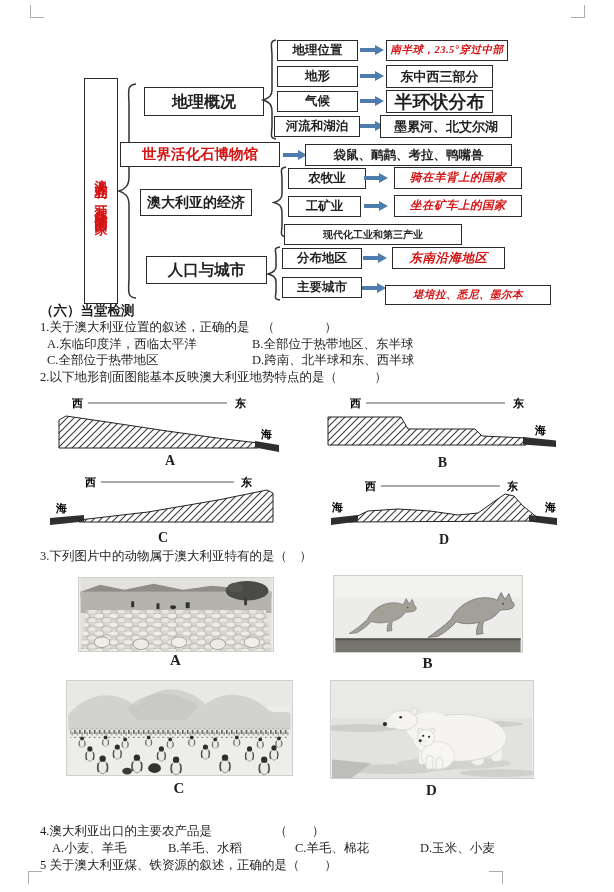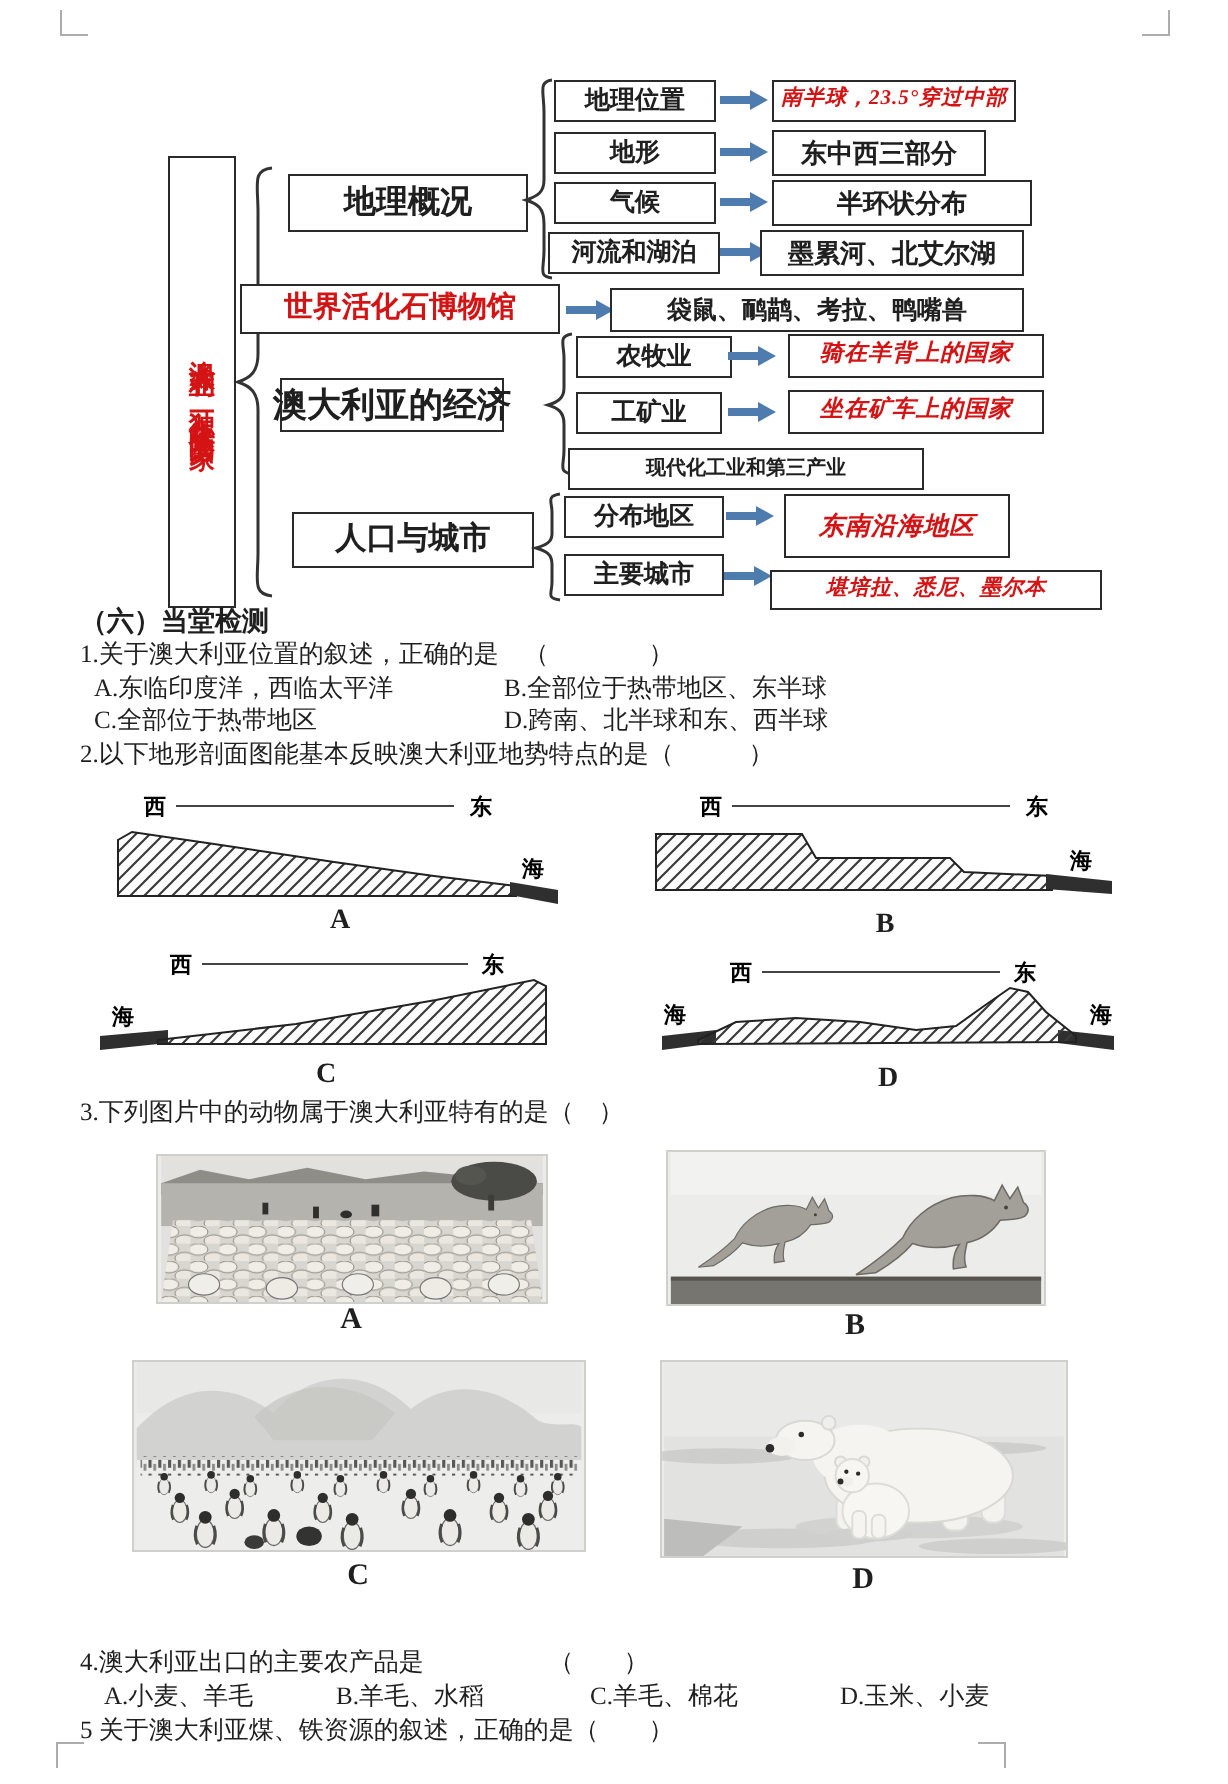--- a/index.html
+++ b/index.html
@@ -69,37 +69,37 @@
       <i class="sh"></i>
       <i class="tp"></i>
     </span>
   <div class="bx" style="left:386px;top:65px;width:107px;height:23px;font-size:13px">东中西三部分</div>
 
   <div class="bx" style="left:277px;top:91px;width:81px;height:21px;font-size:12.5px">气候</div>
   <span class="arrow" style="left:360px;top:95.5px">
       <i class="sh"></i>
       <i class="tp"></i>
     </span>
-  <div class="bx" style="left:386px;top:90px;width:130px;height:23px;font-size:13px">半环状分布</div>
+  <div class="bx" style="left:386px;top:90px;width:107px;height:23px;font-size:18px">半环状分布</div>
 
   <div class="bx" style="left:274px;top:116px;width:86px;height:21px;font-size:12.5px">河流和湖泊</div>
   <span class="arrow" style="left:360px;top:120.5px">
       <i class="sh"></i>
       <i class="tp"></i>
     </span>
   <div class="bx" style="left:380px;top:115px;width:132px;height:23px;font-size:13px">墨累河、北艾尔湖</div>
 
   <div class="bx red" style="left:120px;top:142px;width:160px;height:25px;font-size:14.5px">世界活化石博物馆</div>
   <span class="arrow" style="left:283px;top:149.5px">
       <i class="sh"></i>
       <i class="tp"></i>
     </span>
   <div class="bx" style="left:305px;top:144px;width:207px;height:22px;font-size:12.5px">袋鼠、鸸鹋、考拉、鸭嘴兽</div>
 
-  <div class="bx" style="left:140px;top:189px;width:112px;height:27px;font-size:17px">澳大利亚的经济</div>
+  <div class="bx" style="left:140px;top:189px;width:112px;height:27px;font-size:14px">澳大利亚的经济</div>
   <svg class="brace" style="left:272px;top:165px" width="16" height="73" viewBox="0 0 16 73">
     <path d="M14,2 C7,3 10,7 10,14 L10,29 C10,34 7,36 2,37.5 C7,39 10,41 10,47 L10,60 C10,68 7,71 14,72"></path>
   </svg>
 
   <div class="bx" style="left:288px;top:168px;width:78px;height:21px;font-size:12.5px">农牧业</div>
   <span class="arrow" style="left:364px;top:172.5px">
       <i class="sh"></i>
       <i class="tp"></i>
     </span>
   <div class="bx red hw" style="left:394px;top:167px;width:128px;height:22px;font-size:11.5px">骑在羊背上的国家</div>
@@ -116,21 +116,21 @@
   <div class="bx" style="left:146px;top:256px;width:121px;height:28px;font-size:15.5px">人口与城市</div>
   <svg class="brace" style="left:266px;top:245px" width="16" height="57" viewBox="0 0 16 57">
     <path d="M14,2 C7,3 10,6 10,11 L10,22 C10,26 7,27.5 2,29 C7,30.5 10,32 10,37 L10,46 C10,52 7,54 14,55"></path>
   </svg>
 
   <div class="bx" style="left:282px;top:248px;width:80px;height:21px;font-size:12.5px">分布地区</div>
   <span class="arrow" style="left:363px;top:252.5px">
       <i class="sh"></i>
       <i class="tp"></i>
     </span>
-  <div class="bx red hw" style="left:392px;top:247px;width:113px;height:32px;font-size:12.5px">东南沿海地区</div>
+  <div class="bx red hw" style="left:392px;top:247px;width:113px;height:22px;font-size:12.5px">东南沿海地区</div>
 
   <div class="bx" style="left:282px;top:277px;width:80px;height:21px;font-size:12.5px">主要城市</div>
   <span class="arrow" style="left:362px;top:282.5px">
       <i class="sh"></i>
       <i class="tp"></i>
     </span>
   <div class="bx red hw" style="left:385px;top:285px;width:166px;height:20px;font-size:10.5px">堪培拉、悉尼、墨尔本</div>
 </div>
 
 <div class="ql qh" style="left:40px;top:302px">（六）当堂检测</div>

